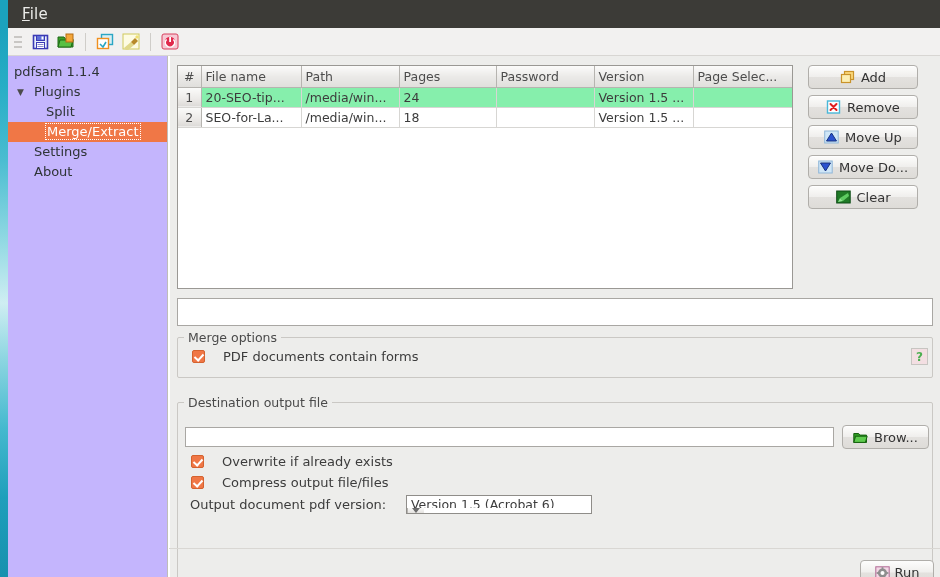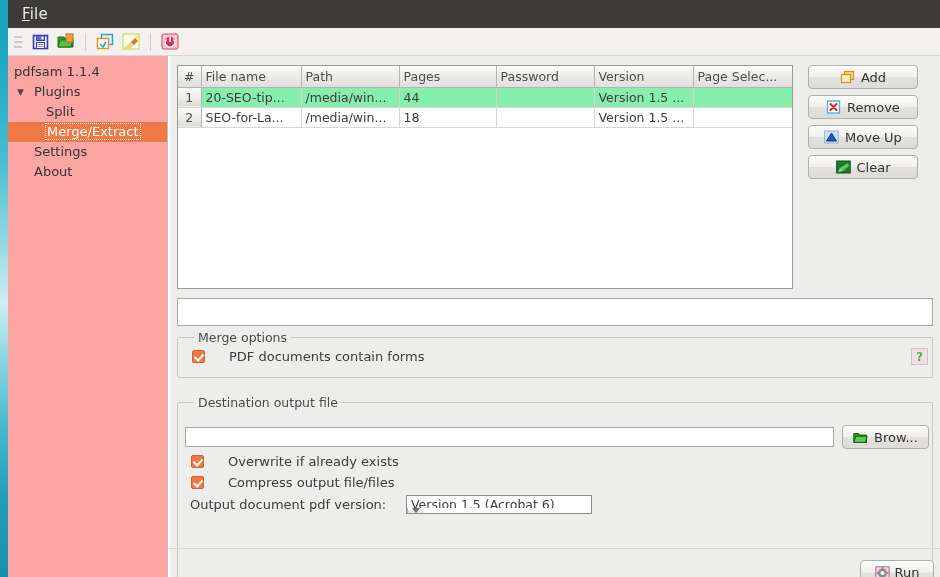--- a/index.html
+++ b/index.html
@@ -65,21 +65,21 @@
   }
   .tb-sep {
     width: 1px; height: 18px; background: #cfcdc9;
     margin: 0 6px;
   }
 
   
   .sidebar {
     position: absolute; left: 8px; top: 56px;
     width: 160px; height: 521px;
-    background: #fca5a5;
+    background: #c4b5fd;
     border-right: 1px solid #bfbdb9;
     padding-top: 6px;
   }
   .tree-row {
     height: 20px; line-height: 20px;
     font-size: 13px; color: #2e3436;
     padding-left: 6px; white-space: nowrap;
     cursor: default; position: relative;
   }
   .tree-row.lvl1 { padding-left: 6px; }
@@ -175,33 +175,33 @@
     border: 1px solid #a9a7a3;
   }
 
   
   .group {
     position: absolute;
     border: 1px solid #cac8c4;
     border-radius: 2px;
   }
   .group > .legend {
-    position: absolute; top: -8px; left: 16px;
+    position: absolute; top: -8px; left: 6px;
     background: #ededeb;
     padding: 0 4px;
     font-size: 12.5px;
     color: #4a4a4a;
     white-space: nowrap;
   }
   #merge-options { left: 7px; top: 281px; width: 756px; height: 41px; }
   #dest-group    { left: 7px; top: 346px; width: 756px; height: 198px; }
 
   .checkline {
     position: absolute;
-    display: flex; align-items: center; gap: 24px;
+    display: flex; align-items: center; gap: 18px;
     font-size: 13px; color: #3c3c3c;
     white-space: nowrap;
   }
   .cbx {
     width: 13px; height: 13px;
     background: #f07746;
     border: 1px solid #d4622f;
     border-radius: 2px;
     position: relative; flex: none;
   }
@@ -385,21 +385,21 @@
             <th>Password</th>
             <th>Version</th>
             <th>Page Selec...</th>
           </tr>
         </thead>
         <tbody>
           <tr class="sel">
             <td class="rownum">1</td>
             <td>20-SEO-tip...</td>
             <td>/media/win...</td>
-            <td>44</td>
+            <td>24</td>
             <td></td>
             <td>Version 1.5 ...</td>
             <td></td>
           </tr>
           <tr>
             <td class="rownum">2</td>
             <td>SEO-for-La...</td>
             <td>/media/win...</td>
             <td>18</td>
             <td></td>
@@ -435,20 +435,29 @@
       <div class="btn">
         <span>
           <svg width="15" height="14" viewBox="0 0 15 14">
             <rect x="0.7" y="1" width="13.5" height="12" fill="#cfe6f7" stroke="#8fb6d8" stroke-width="1"></rect>
             <path d="M7.5 3 L12.5 11 L2.5 11 Z" fill="#2a52cf" stroke="#15307f" stroke-width="1"></path>
           </svg>
         </span>
         <span>Move Up</span>
       </div>
 
+      <div class="btn">
+        <span>
+          <svg width="15" height="14" viewBox="0 0 15 14">
+            <rect x="0.7" y="1" width="13.5" height="12" fill="#cfe6f7" stroke="#8fb6d8" stroke-width="1"></rect>
+            <path d="M2.5 3 L12.5 3 L7.5 11 Z" fill="#2a52cf" stroke="#15307f" stroke-width="1"></path>
+          </svg>
+        </span>
+        <span>Move Do...</span>
+      </div>
 
       <div class="btn">
         <span>
           <svg width="15" height="14" viewBox="0 0 15 14">
             <rect x="0.7" y="1" width="13.5" height="12" fill="#1f7a26" stroke="#0f4d17" stroke-width="1"></rect>
             <path d="M12 3 L4 8 L7 11 L13 6 Z" fill="#5ecb62"></path>
             <path d="M4 8 L2 12 L7 11 Z" fill="#8fe48f"></path>
           </svg>
         </span>
         <span>Clear</span>

